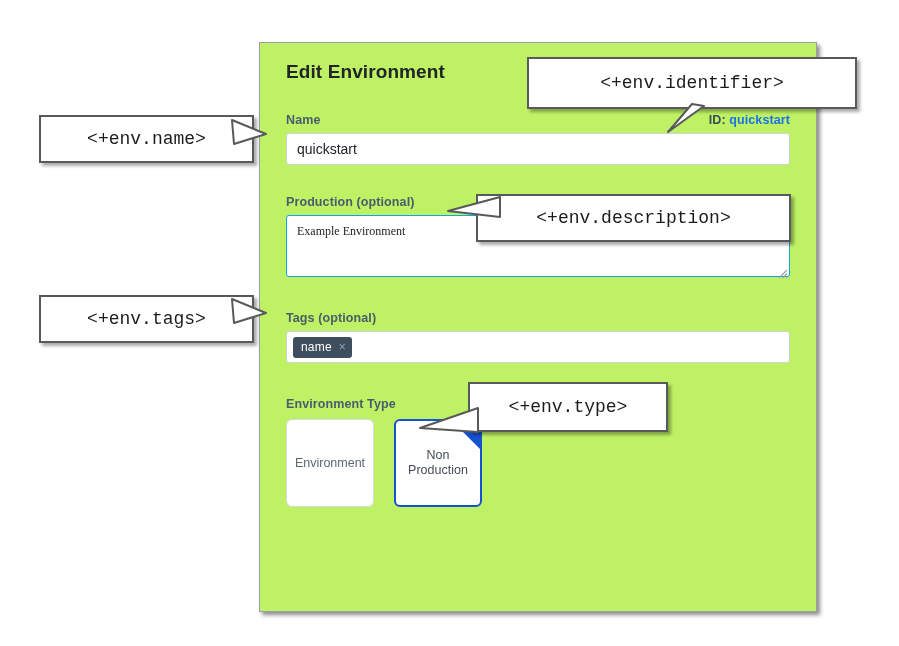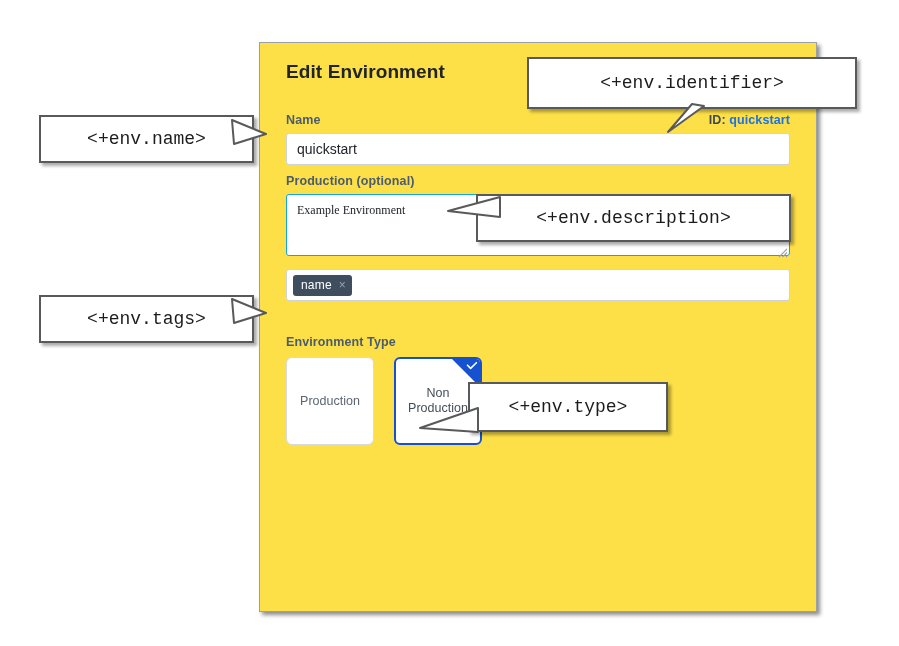--- a/index.html
+++ b/index.html
@@ -16,21 +16,21 @@
     -webkit-font-smoothing: antialiased;
   }
 
   
   #panel {
     position: absolute;
     left: 259px;
     top: 42px;
     width: 558px;
     height: 570px;
-    background: #fde047;
+    background: #bef264;
     border: 1px solid #9aa0a6;
     box-sizing: border-box;
     box-shadow: 3px 3px 4px rgba(0,0,0,0.45);
   }
 
   #panel-inner {
     position: absolute;
     left: 26px;
     top: 18px;
     right: 26px;
@@ -110,21 +110,21 @@
   }
   .resize-grip {
     position: absolute;
     right: 2px;
     bottom: 2px;
     width: 12px;
     height: 12px;
     pointer-events: none;
   }
 
-  .field-block { margin-bottom: 9px; }
+  .field-block { margin-bottom: 30px; }
 
   
   .tags-input {
     width: 100%;
     box-sizing: border-box;
     height: 32px;
     border: 1px solid #cfd4d9;
     border-radius: 3px;
     background: #fff;
     display: flex;
@@ -252,35 +252,36 @@
       <div class="textarea-wrap">
         <textarea class="text-area" style="">Example Environment</textarea>
         <svg class="resize-grip" viewBox="0 0 12 12">
           <path d="M11 3 L3 11 M11 6.5 L6.5 11 M11 10 L10 11" stroke="#9aa0a6" stroke-width="1.1" fill="none"></path>
         </svg>
       </div>
     </div>
 
     
     <div class="field-block">
+      <span class="field-label">Tags (optional)</span>
       <div class="tags-input">
         <span class="tag-chip">
           <span>name</span>
           <span class="tag-x">×</span>
         </span>
       </div>
     </div>
 
     
     <div style="margin-top:34px;">
       <span class="field-label">Environment Type</span>
       <div class="type-row">
 
         <div class="type-card">
-          <span>Production</span>
+          <span>Environment</span>
         </div>
 
         <div class="type-card selected">
           <span style="max-width:70px;">Non Production</span>
           <svg class="corner-check" viewBox="0 0 28 28">
             <path d="M28 0 L28 28 L0 0 Z" fill="#1652d0"></path>
             <path d="M15.5 6.2 L18.6 9.4 L24.4 3.7" stroke="#ffffff" stroke-width="1.6" fill="none" stroke-linecap="round" stroke-linejoin="round"></path>
           </svg>
         </div>
 

